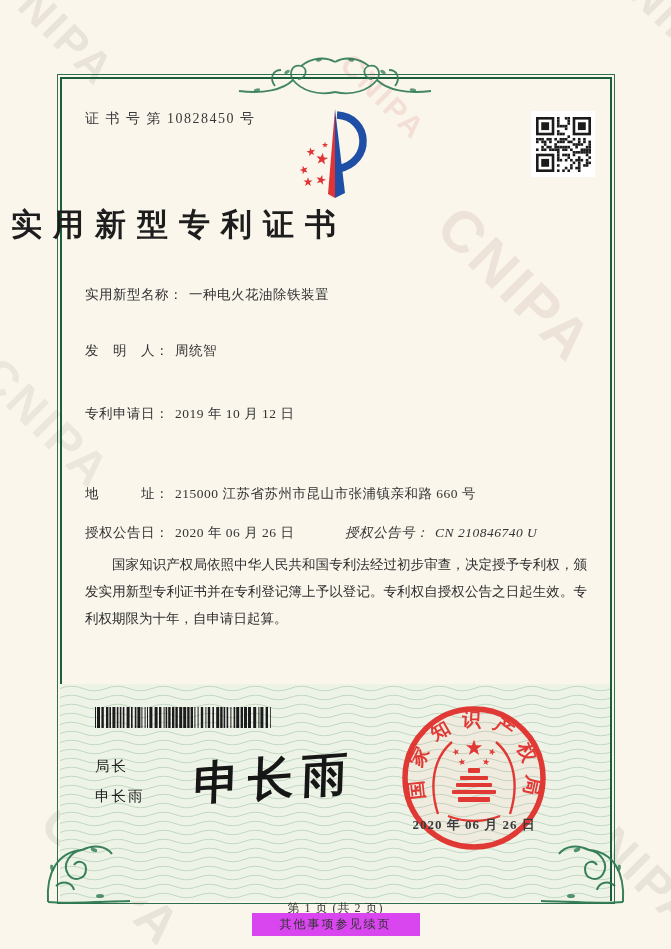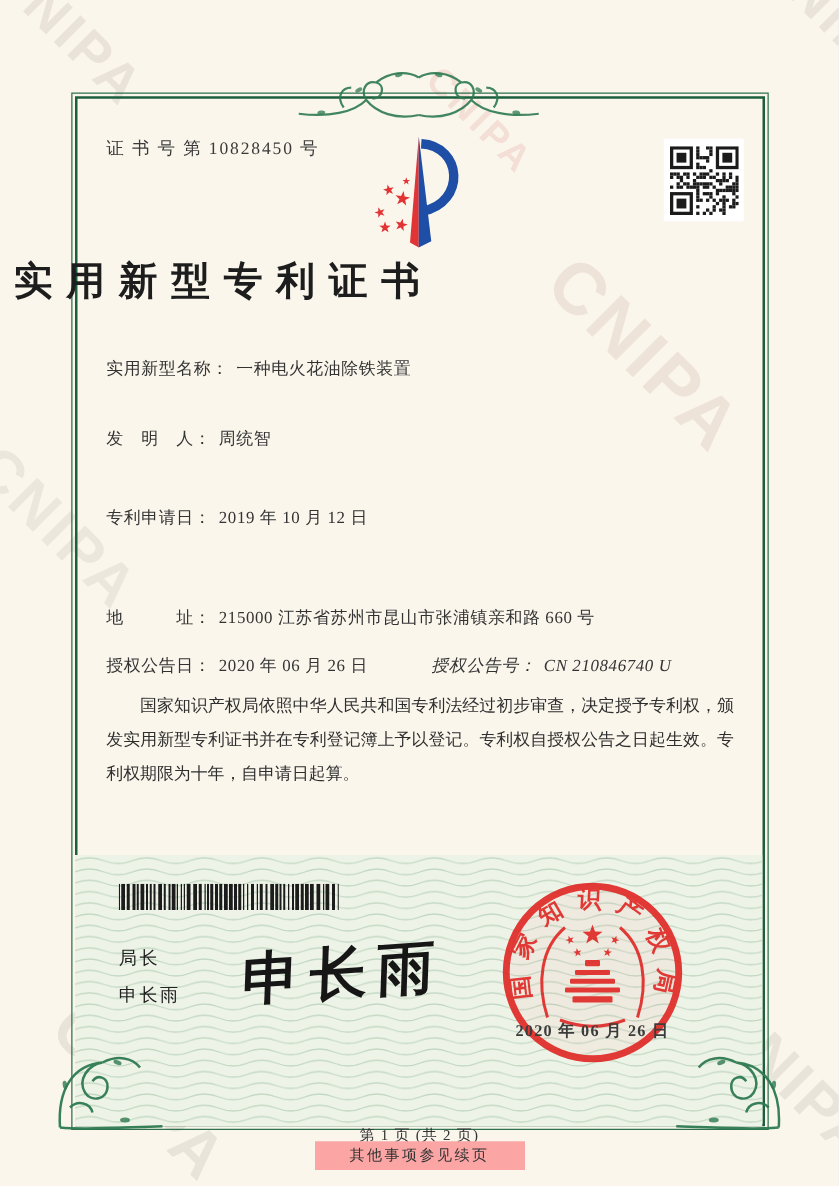--- a/index.html
+++ b/index.html
@@ -70,21 +70,21 @@
     text-align:center;font-size:13px;color:#3b3b3b;letter-spacing:1px;font-weight:bold;
   }
   .pageinfo{
     position:absolute;left:0;right:0;top:860px;text-align:center;
     font-size:12px;color:#333;letter-spacing:1px;z-index:3;margin-top:40px;
   }
   .contnote{
     position:absolute;left:0;right:0;top:913px;text-align:center;z-index:3;
   }
   .contnote span{
-    display:inline-block;background:#fca5a5;padding:3px 28px;
+    display:inline-block;background:#d946ef;padding:3px 28px;
     font-size:12px;color:#333;letter-spacing:2px;
   }
   .ornament{z-index:3;}
 </style>
 </head>
 <body>
 
 <div class="page">
 
   <svg width="0" height="0" style="position:absolute" aria-hidden="true">

